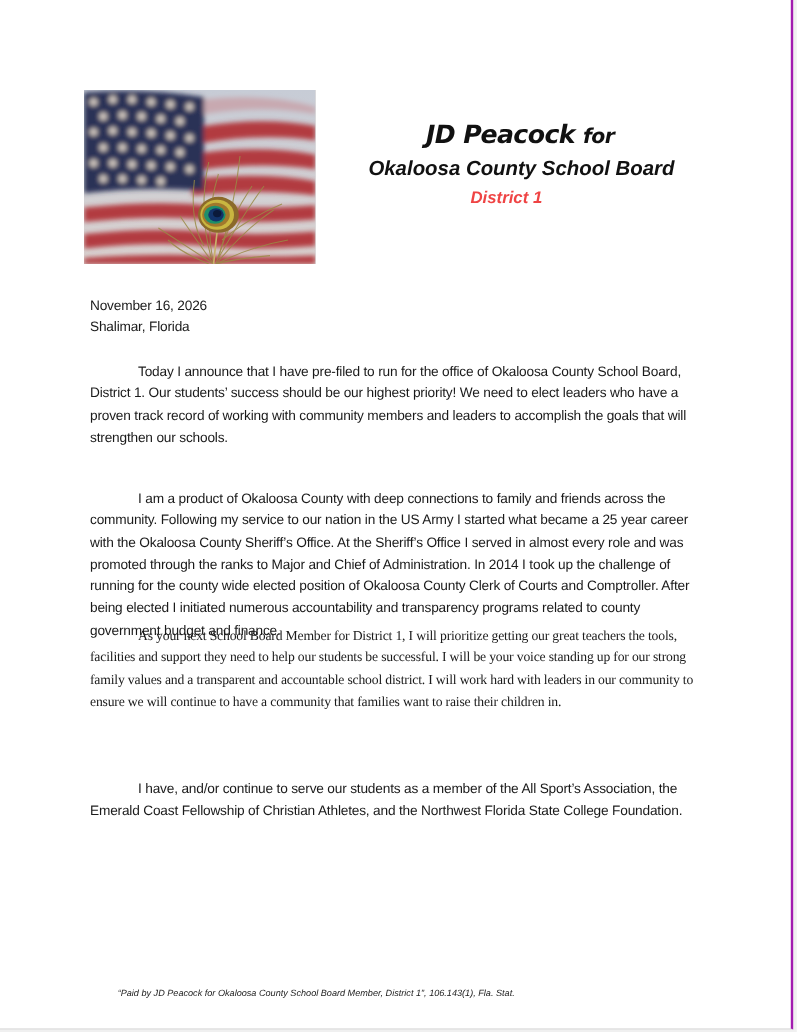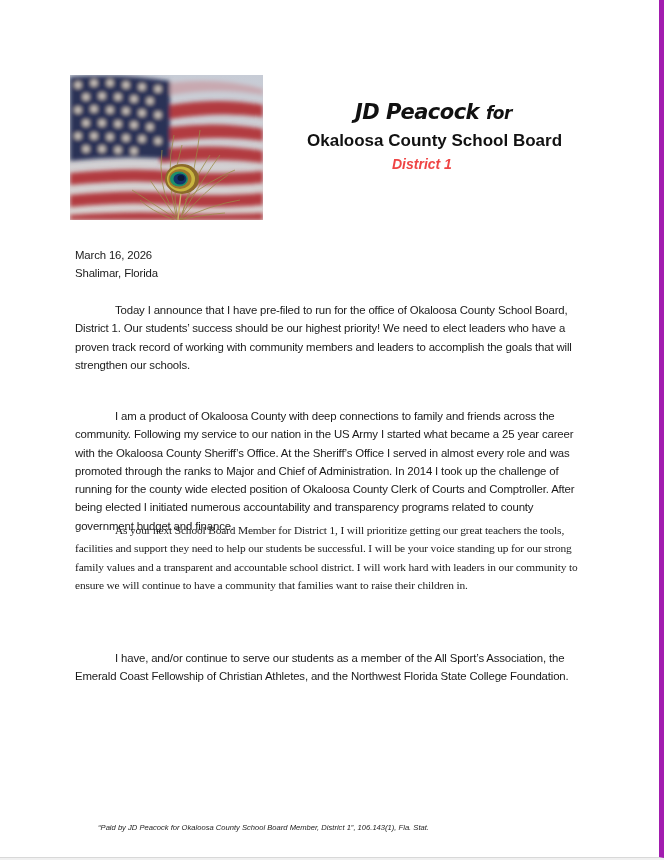--- a/index.html
+++ b/index.html
@@ -2,34 +2,34 @@
 <html><head>
 <meta charset="utf-8">
 <style>
   html, body { margin: 0; padding: 0; }
   body {
     width: 664px; height: 860px; background: #f0f0f0; position: relative; overflow: hidden;
     font-family: "Liberation Sans", sans-serif;
   }
   .page {
     position: absolute; left: 0; top: 0; width: 659px; height: 857px;
-    background: #ffffff; border-right: 5px solid #a21caf; border-bottom: 1px solid #d8d8d8;
+    background: #ffffff; border-right: 2px solid #a21caf; border-bottom: 1px solid #d8d8d8;
   }
   .flag-photo {
     position: absolute; left: 70px; top: 75px; width: 193px; height: 145px; overflow: hidden;
     background: #c9c7c8;
   }
   .flag-photo svg { display: block; width: 100%; height: 100%; }
   .header-name {
     position: absolute; left: 355px; top: 100px; font-size: 21px; font-style: italic; font-weight: bold;
     color: #111; font-family: "DejaVu Sans", sans-serif; letter-spacing: -0.5px; white-space: nowrap;
   }
   .header-name .for { font-size: 17px; }
   .header-board {
-    position: absolute; left: 307px; top: 131px; font-size: 17px; font-weight: bold;
+    position: absolute; left: 307px; top: 131px; font-size: 17px; font-style: italic; font-weight: bold;
     color: #111; white-space: nowrap;
   }
   .header-district {
     position: absolute; left: 392px; top: 156px; font-size: 14px; font-style: italic; font-weight: bold;
     color: #ef4444; white-space: nowrap;
   }
   .body-text {
     position: absolute; left: 75px; width: 520px; font-family: "Liberation Sans", sans-serif;
     font-size: 11.4px; line-height: 18.3px; color: #1a1a1a; letter-spacing: -0.15px;
   }
@@ -146,21 +146,21 @@
     </svg>
   </div>
 
   <div class="header-name">
     <span>JD Peacock</span>
     <span class="for">for</span>
   </div>
   <div class="header-board">Okaloosa County School Board</div>
   <div class="header-district">District 1</div>
 
-  <div class="body-text date">March 16, 2026</div>
+  <div class="body-text date">November 16, 2026</div>
   <div class="body-text place">Shalimar, Florida</div>
 
   <div class="body-text para p1">Today I announce that I have pre-filed to run for the office of Okaloosa County School Board, District 1.  Our students’ success should be our highest priority!  We need to elect leaders who have a proven track record of working with community members and leaders to accomplish the goals that will strengthen our schools.</div>
   <div class="body-text para p2">I am a product of Okaloosa County with deep connections to family and friends across the community.  Following my service to our nation in the US Army I started what became a 25 year career with the Okaloosa County Sheriff’s Office.  At the Sheriff’s Office I served in almost every role and was promoted through the ranks to Major and Chief of Administration.  In 2014 I took up the challenge of running for the county wide elected position of Okaloosa County Clerk of Courts and Comptroller.  After being elected I initiated numerous accountability and transparency programs related to county government budget and finance.</div>
   <div class="body-text para p3">As your next School Board Member for District 1, I will prioritize getting our great teachers the tools, facilities and support they need to help our students be successful.  I will be your voice standing up for our strong family values and a transparent and accountable school district.  I will work hard with leaders in our community to ensure we will continue to have a community that families want to raise their children in.</div>
   <div class="body-text para p4">I have, and/or continue to serve our students as a member of the All Sport’s Association, the Emerald Coast Fellowship of Christian Athletes, and the Northwest Florida State College Foundation.</div>
 
 
   <div class="disclaimer">“Paid by JD Peacock for Okaloosa County School Board Member, District 1”,  106.143(1), Fla. Stat.</div>
 </div>

